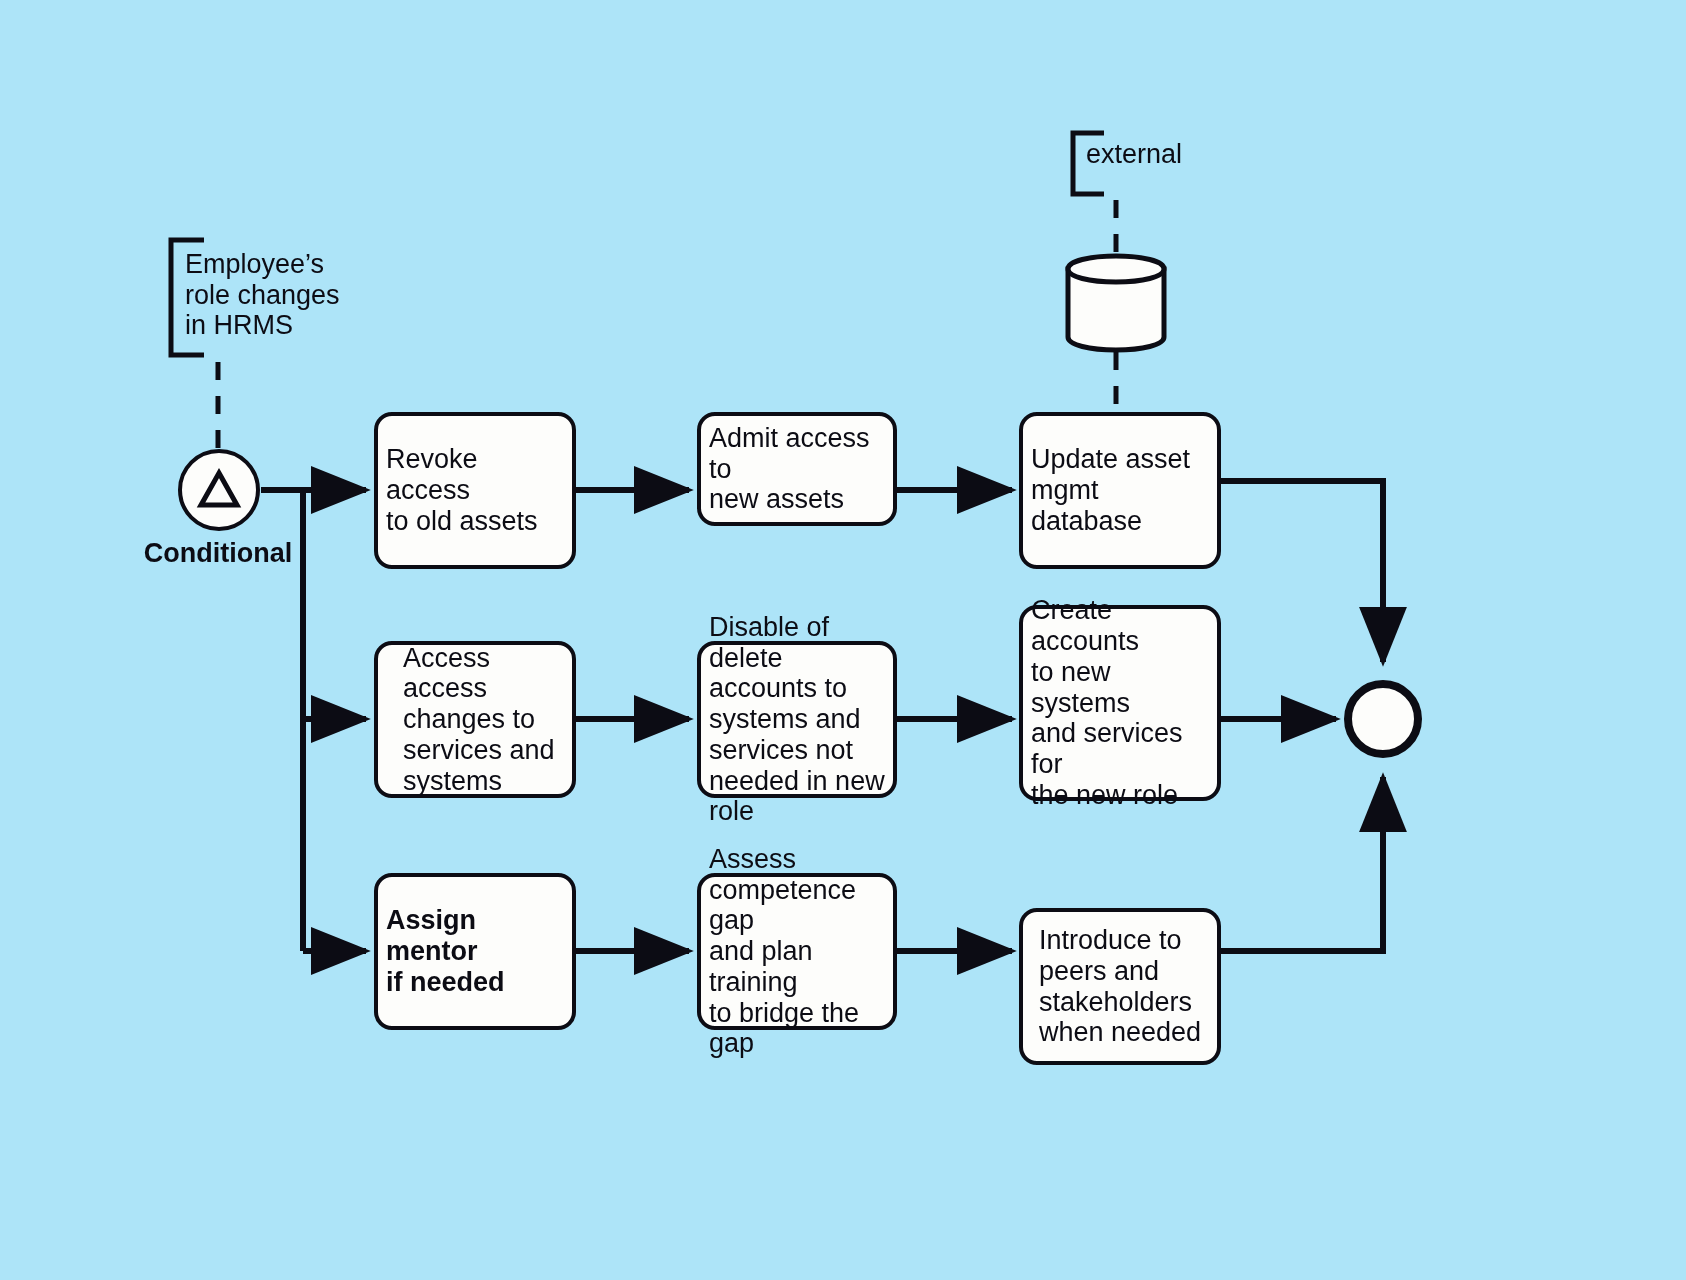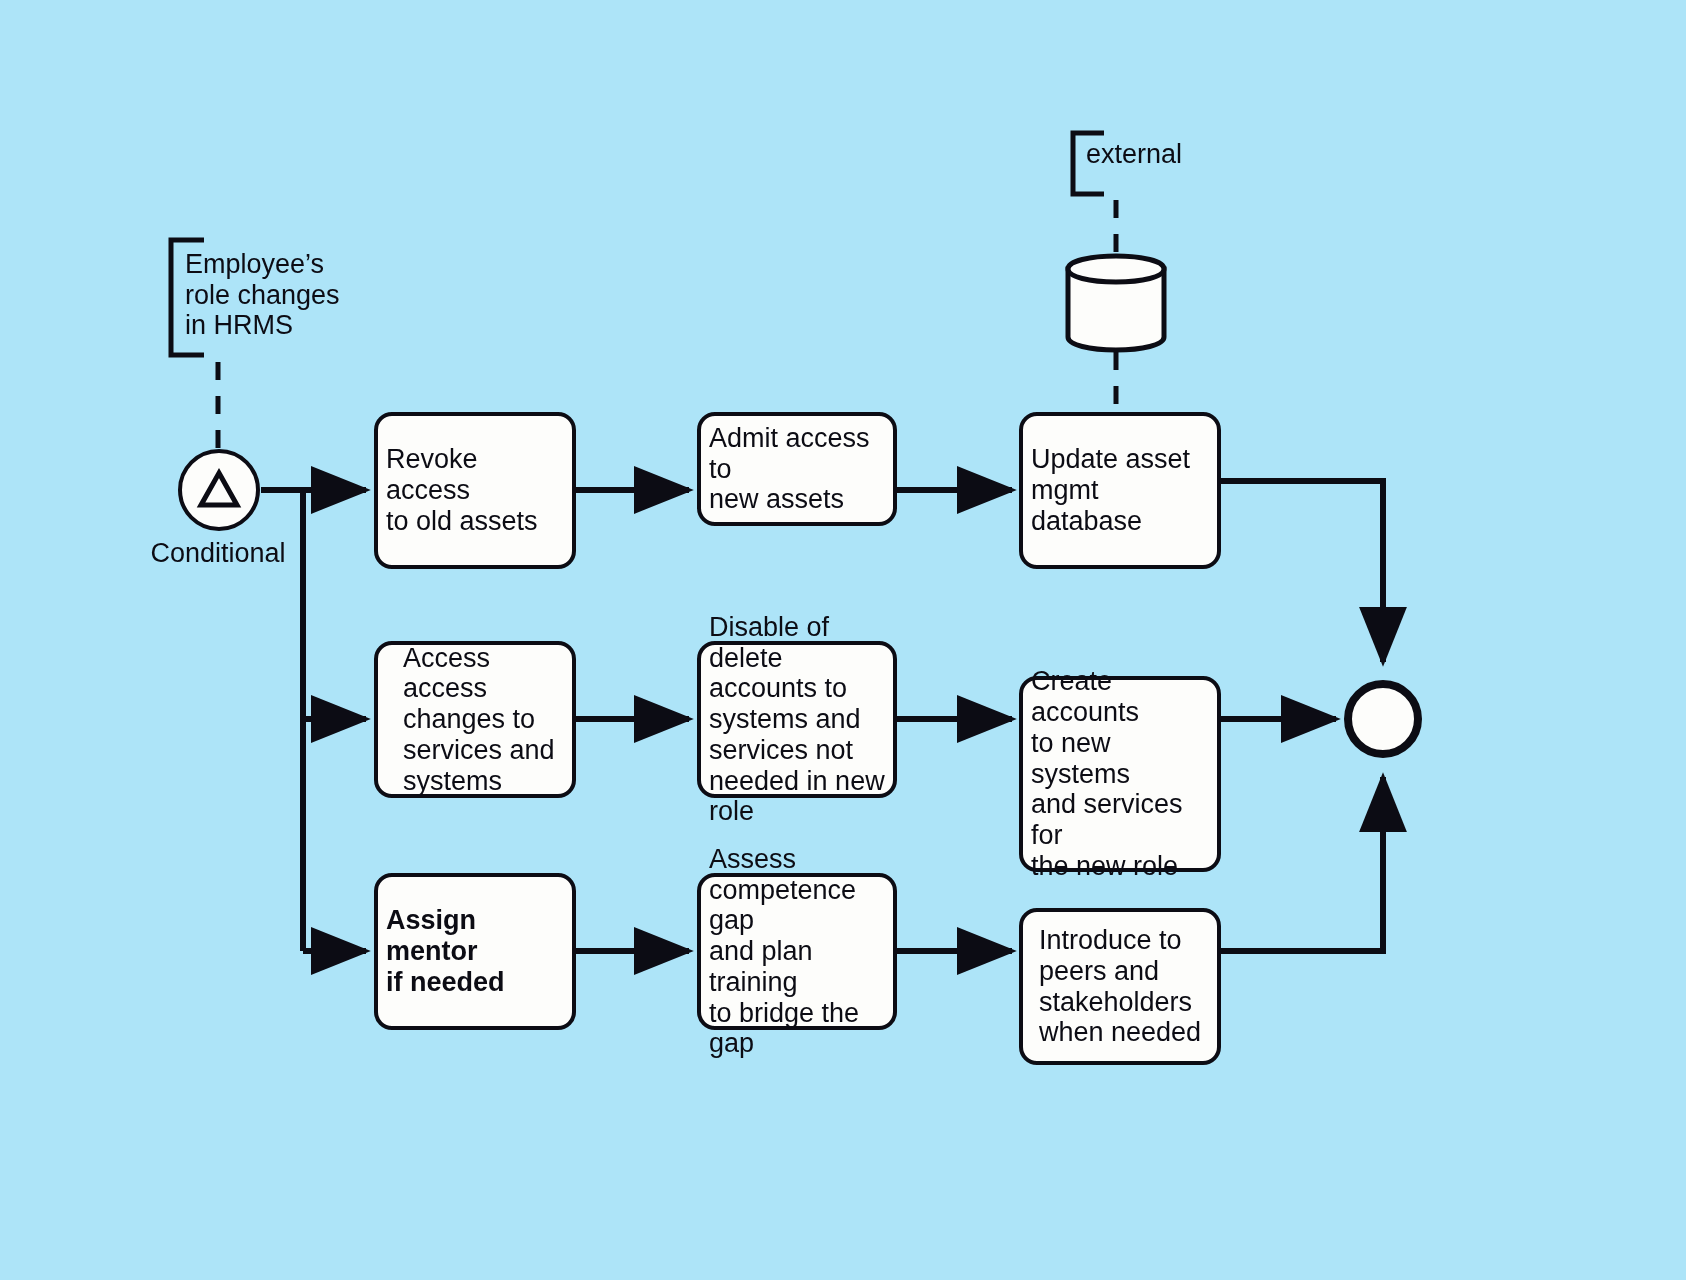--- a/index.html
+++ b/index.html
@@ -131,41 +131,41 @@
       <path d="M5,16 L5,84 C5,92 27,97 53,97 C79,97 101,92 101,84 L101,16 Z" fill="#fdfdfb" stroke="#0c0c14" stroke-width="5"></path>
       <path d="M101,16 C101,24 79,29 53,29 C27,29 5,24 5,16 C5,8 27,3 53,3 C79,3 101,8 101,16 Z" fill="#fdfdfb" stroke="#0c0c14" stroke-width="5"></path>
     </svg>
   </div>
 
   <div class="event-start" style="left:178px; top:449px;">
     <svg width="74" height="74" viewBox="0 0 74 74">
       <path d="M37,20 L55,52 L19,52 Z" fill="none" stroke="#0c0c14" stroke-width="5"></path>
     </svg>
   </div>
-  <div class="event-caption" style="left:118px; top:538px; width:200px;">Conditional</div>
+  <div class="event-caption" style="left:118px; top:538px; width:200px;font-weight:bold;">Conditional</div>
 
   <div class="event-end" style="left:1344px; top:680px;"></div>
 
   <div class="task" style="left:374px; top:412px; width:202px; height:157px;">Revoke access
 to old assets</div>
   <div class="task" style="left:697px; top:412px; width:200px; height:114px;">Admit access to
 new assets</div>
   <div class="task" style="left:1019px; top:412px; width:202px; height:157px;">Update asset
 mgmt database</div>
 
   <div class="task" style="left:374px; top:641px; width:202px; height:157px;padding-left:25px;">Access access
 changes to
 services and
 systems</div>
   <div class="task" style="left:697px; top:641px; width:200px; height:157px;">Disable of delete
 accounts to
 systems and
 services not
 needed in new role</div>
-  <div class="task" style="left:1019px; top:676px; width:202px; height:196px;">Create accounts
+  <div class="task" style="left:1019px; top:605px; width:202px; height:196px;">Create accounts
 to new systems
 and services for
 the new role</div>
 
   <div class="task" style="left:374px; top:873px; width:202px; height:157px;font-weight:bold;">Assign mentor
 if needed</div>
   <div class="task" style="left:697px; top:873px; width:200px; height:157px;">Assess
 competence gap
 and plan training
 to bridge the gap</div>

